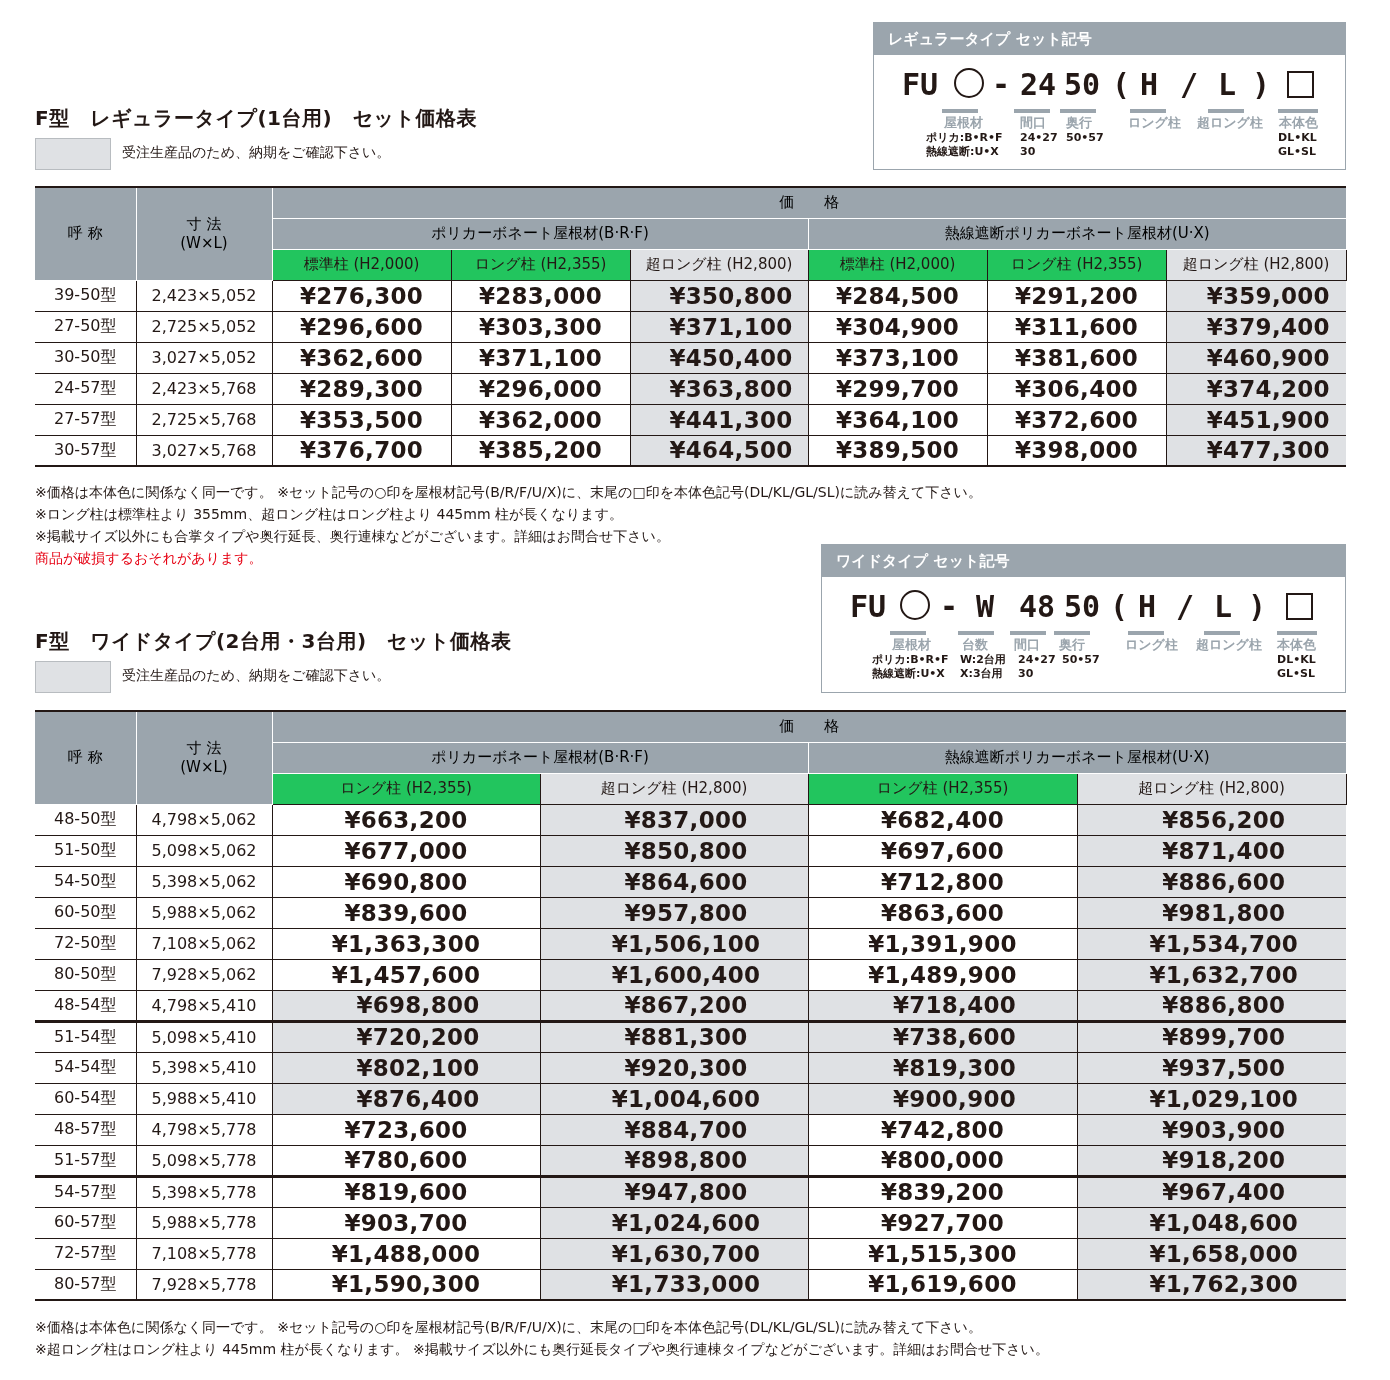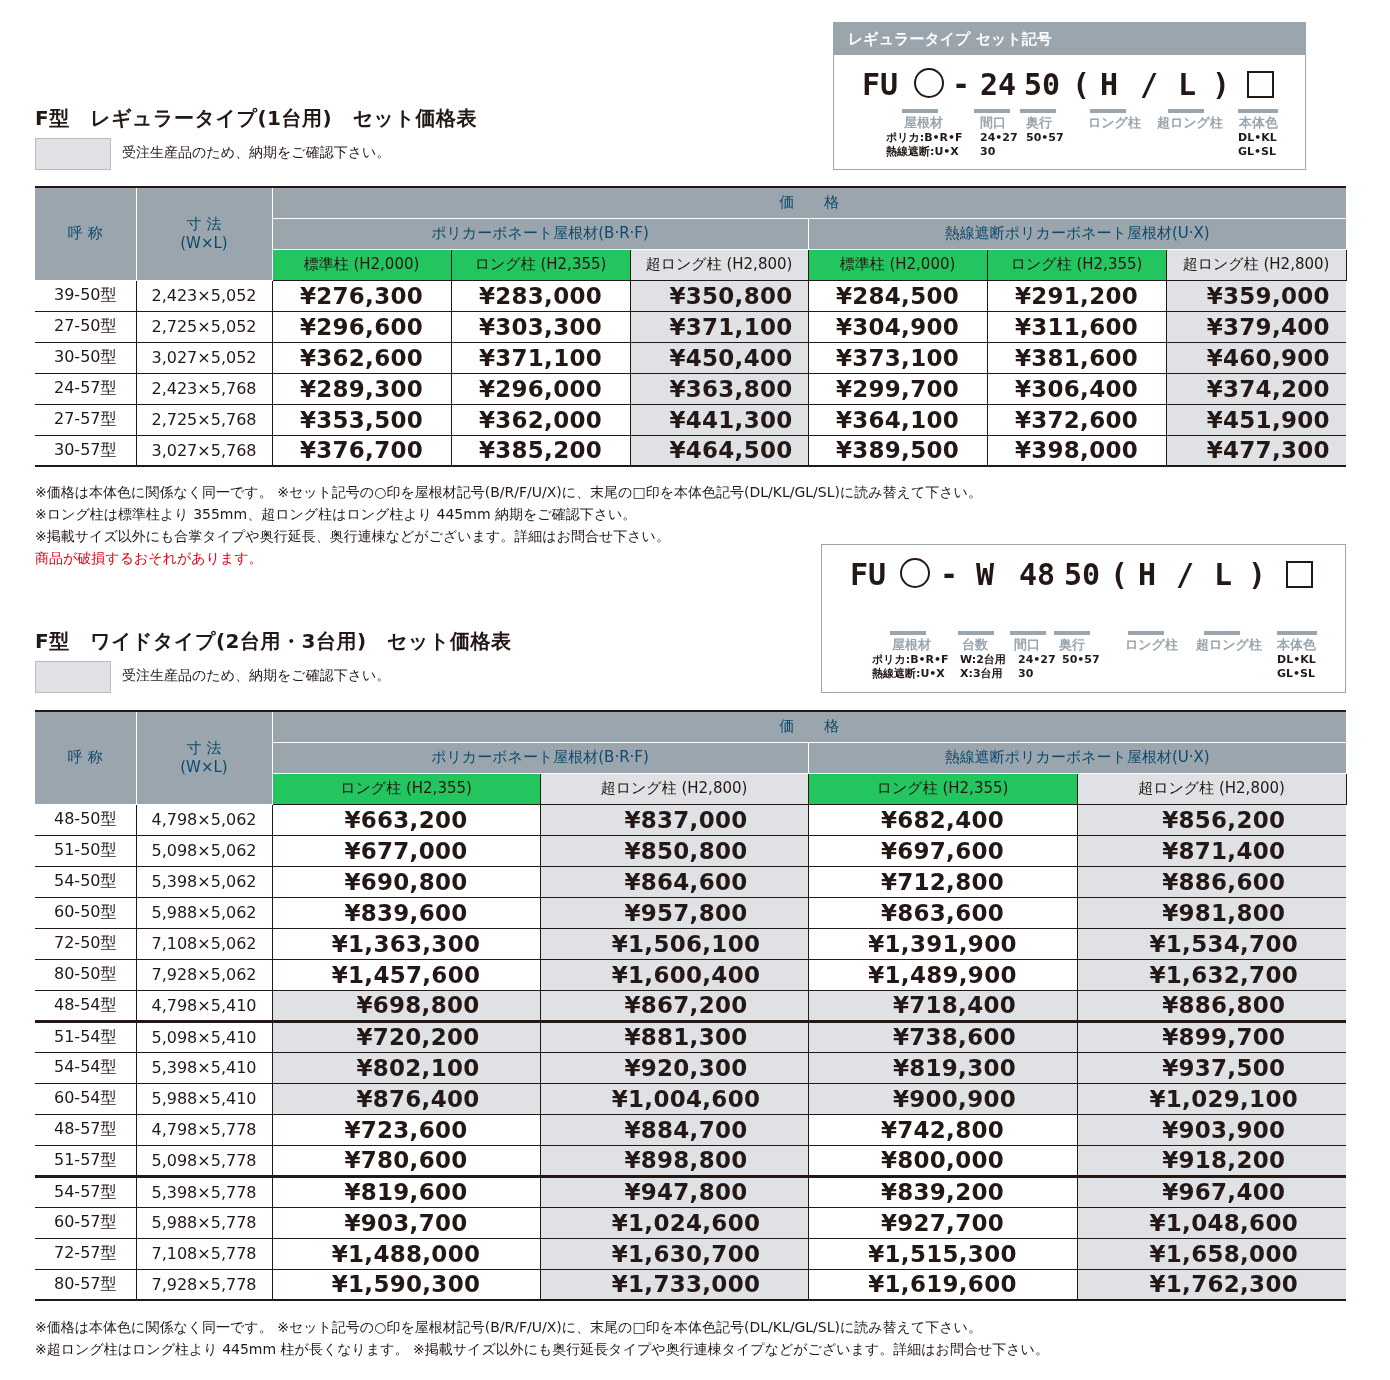--- a/index.html
+++ b/index.html
@@ -2,21 +2,21 @@
 <html><head>
 <meta charset="utf-8">
 <style>
   html, body { margin:0; padding:0; background:#ffffff; }
   body { width:1390px; height:1380px; position:relative; font-family:"DejaVu Sans", sans-serif; color:#231815; overflow:hidden; }
   .abs { position:absolute; }
   .title { font-size:20px; font-weight:bold; letter-spacing:0.5px; white-space:pre; }
   .legend-swatch { width:76px; height:32px; background:#dfe1e4; border:1px solid #b8bcc0; box-sizing:border-box; }
   .legend-text { font-size:14px; }
   table.price { border-collapse:collapse; position:absolute; left:35px; width:1311px; table-layout:fixed; }
-  table.price th { background:#9ba5ad; color:#0c4a6e; font-weight:normal; font-size:15px; border:1px solid #ffffff; padding:0; }
+  table.price th { background:#9ba5ad; color:#000000; font-weight:normal; font-size:15px; border:1px solid #ffffff; padding:0; }
   table.price th.sub { background:#22c55e; color:#231815; border:1px solid #231815; border-top:none; font-size:15px; }
   table.price th.sub.gray { background:#dfe1e4; }
   table.price td { border:1px solid #231815; text-align:center; padding:0; font-size:16px; white-space:nowrap; }
   table.price td.name, table.price td.dim { font-size:16px; }
   table.price td.price { font-size:23px; font-weight:bold; letter-spacing:0.3px; }
   table.price td.gray { background:#dfe1e4;padding-left:24px; }
   table.price tr.thick td { border-bottom:3px solid #231815; }
   table.price { border-top:2px solid #231815; border-bottom:2px solid #231815; }
   table.price td:first-child { border-left:none; }
   table.price td:last-child { border-right:none; }
@@ -28,21 +28,21 @@
   .code span { position:absolute; }
   .bar { position:absolute; height:4px; background:#9ba5ad; }
   .lbl { position:absolute; font-size:13px; color:#9ba5ad; font-weight:bold; white-space:nowrap; }
   .sm { position:absolute; font-size:11px; line-height:14px; white-space:nowrap; font-weight:bold; }
   .circle { display:inline-block; width:30px; height:30px; border:2.5px solid #231815; border-radius:50%; box-sizing:border-box; }
   .square { display:inline-block; width:27px; height:27px; border:2.5px solid #231815; box-sizing:border-box; }
 </style>
 </head>
 <body>
 
-<div class="abs setbox" style="left:833px; top:22px; width:473px; height:148px;">
+<div class="abs setbox" style="left:873px; top:22px; width:473px; height:148px;">
   <div class="hdr" style="height:32px; line-height:32px;">レギュラータイプ セット記号</div>
   <div class="code" style="position:relative; height:60px;">
     <span style="left:28px; top:12px;">FU</span>
     <span style="left:80px; top:13px;"><span class="circle" style="position:static;"></span></span>
     <span style="left:118px; top:12px;">-</span>
     <span style="left:146px; top:12px;">24</span>
     <span style="left:190px; top:12px;">50</span>
     <span style="left:238px; top:12px;">(</span>
     <span style="left:266px; top:12px;">H</span>
     <span style="left:306px; top:12px;">/</span>
@@ -167,26 +167,27 @@
         <td class="price gray">¥464,500</td>
         <td class="price">¥389,500</td>
         <td class="price">¥398,000</td>
         <td class="price gray">¥477,300</td>
       </tr>
     </tbody>
 </table>
 
 <div class="abs" style="left:35px; top:481px;">
   <div class="note">※価格は本体色に関係なく同一です。 ※セット記号の○印を屋根材記号(B/R/F/U/X)に、末尾の□印を本体色記号(DL/KL/GL/SL)に読み替えて下さい。</div>
-  <div class="note">※ロング柱は標準柱より 355mm、超ロング柱はロング柱より 445mm 納期をご確認下さい。</div>
+  <div class="note">※ロング柱は標準柱より 355mm、超ロング柱はロング柱より 445mm 柱が長くなります。</div>
   <div class="note">※掲載サイズ以外にも合掌タイプや奥行延長、奥行連棟などがございます。詳細はお問合せ下さい。</div>
   <div class="note red">商品が破損するおそれがあります。</div>
 </div>
 
 <div class="abs setbox" style="left:821px; top:544px; width:525px; height:149px;">
+  <div class="hdr" style="height:32px; line-height:32px;">ワイドタイプ セット記号</div>
   <div class="code" style="position:relative; height:60px;">
     <span style="left:28px; top:12px;">FU</span>
     <span style="left:78px; top:13px;"><span class="circle" style="position:static;"></span></span>
     <span style="left:118px; top:12px;">-</span>
     <span style="left:154px; top:12px;">W</span>
     <span style="left:197px; top:12px;">48</span>
     <span style="left:242px; top:12px;">50</span>
     <span style="left:288px; top:12px;">(</span>
     <span style="left:316px; top:12px;">H</span>
     <span style="left:354px; top:12px;">/</span>

